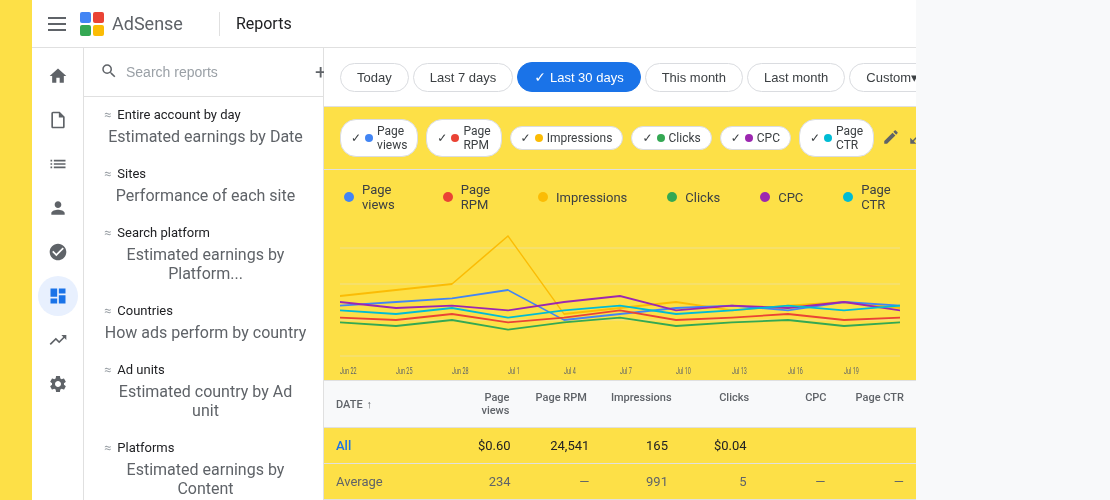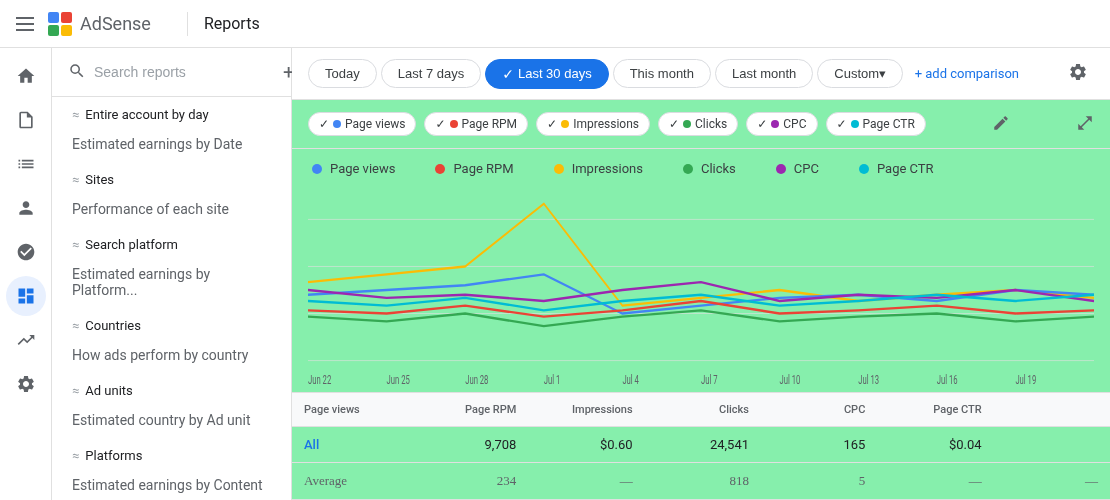--- a/index.html
+++ b/index.html
@@ -1,18 +1,18 @@
 <!DOCTYPE html>
 <html><head>
   <meta charset="utf-8">
   <style>
     * { box-sizing: border-box; margin: 0; padding: 0; }
     body { font-family: 'Google Sans', Roboto, Arial, sans-serif; font-size: 13px; color: #202124; background: #f8f9fa; }
     
-    .app-container { display: flex; flex-direction: column; height: 500px; width: 1110px; overflow: hidden; background: #86efac; }
+    .app-container { display: flex; flex-direction: column; height: 500px; width: 916px; overflow: hidden; background: #fde047; padding-left: 32px; }
     
     
     .top-bar { display: flex; align-items: center; height: 48px; padding: 0 16px; border-bottom: 1px solid #e0e0e0; background: #fff; flex-shrink: 0; }
     .menu-icon { margin-right: 12px; cursor: pointer; display: flex; flex-direction: column; gap: 4px; }
     .menu-icon span { display: block; width: 18px; height: 2px; background: #5f6368; }
     .logo { display: flex; align-items: center; gap: 6px; margin-right: 20px; }
     .logo-adsense { font-size: 18px; color: #5f6368; font-weight: 400; }
     .logo-divider { width: 1px; height: 24px; background: #e0e0e0; margin: 0 16px; }
     .top-title { font-size: 16px; color: #202124; font-weight: 400; flex: 1; }
     
@@ -31,21 +31,21 @@
     .sidebar-search input { flex: 1; border: none; outline: none; font-size: 14px; color: #202124; background: transparent; }
     .sidebar-search input::placeholder { color: #9aa0a6; }
     .search-icon { color: #5f6368; }
     .add-icon { margin-left: auto; cursor: pointer; color: #5f6368; font-size: 20px; }
     .unsaved-report { background: #e8f0fe; display: flex; align-items: center; justify-content: space-between; padding: 10px 16px; }
     .unsaved-report-label { font-size: 13px; color: #1a73e8; font-weight: 500; }
     .close-btn { cursor: pointer; color: #5f6368; display: flex; }
     
     .report-item { padding: 10px 16px 10px 20px; cursor: pointer; position: relative; }
     .report-item-name { font-size: 13px; color: #202124; display: flex; align-items: center; gap: 6px; }
-    .report-item-desc { font-size: 14px; color: #5f6368; margin-top: 14px; }
+    .report-item-desc { font-size: 16px; color: #5f6368; margin-top: 5px; text-align: center; }
     
     
     .content { flex: 1; display: flex; flex-direction: column; overflow: hidden; }
     
     
     .date-filter-bar { display: flex; align-items: center; padding: 8px 16px; background: #fff; border-bottom: 1px solid #e0e0e0; gap: 4px; flex-shrink: 0; }
     .filter-btn { padding: 6px 16px; border: 1px solid #dadce0; border-radius: 20px; background: #fff; cursor: pointer; font-size: 13px; color: #3c4043; white-space: nowrap; }
     .filter-btn.active { background: #1a73e8; color: #fff; border-color: #1a73e8; display: flex; align-items: center; gap: 4px; }
     .filter-btn.active .check { font-size: 14px; }
     .filter-btn.dropdown { display: flex; align-items: flex-end; }
@@ -70,21 +70,21 @@
     .chart-wrapper svg { width: 100%; height: 100%; }
     
     
     .data-table { border-top: 1px solid #e0e0e0; flex-shrink: 0; }
     .table-header { display: grid; grid-template-columns: 120px 1fr 1fr 1fr 1fr 1fr 1fr; background: #f8f9fa; border-bottom: 1px solid #e0e0e0; }
     .th { padding: 10px 12px; font-size: 11px; color: #5f6368; font-weight: 500; text-align: right; }
     .th:first-child { text-align: left; display: flex; align-items: center; gap: 4px; }
     .table-row { display: grid; grid-template-columns: 120px 1fr 1fr 1fr 1fr 1fr 1fr; border-bottom: 1px solid #e0e0e0; }
     .td { padding: 10px 12px; font-size: 13px; color: #202124; text-align: right; }
     .td:first-child { text-align: left; color: #1a73e8; font-weight: 500; }
-    .table-row.average .td { color: #5f6368; font-family: Liberation Serif, serif; }
+    .table-row.average .td { color: #5f6368; }
     .table-row.average .td:first-child { color: #5f6368; font-weight: 400; }
   </style>
 </head>
 <body>
 
 <div class="app-container">
 
   <div class="top-bar">
     <div class="menu-icon">
       <span></span>
@@ -340,40 +340,43 @@
           <text x="410" y="125" font-size="8" fill="#5f6368">Jul 7</text>
           <text x="492" y="125" font-size="8" fill="#5f6368">Jul 10</text>
           <text x="574" y="125" font-size="8" fill="#5f6368">Jul 13</text>
           <text x="656" y="125" font-size="8" fill="#5f6368">Jul 16</text>
           <text x="738" y="125" font-size="8" fill="#5f6368">Jul 19</text>
         </svg>
       </div>
 
       <div class="data-table">
         <div class="table-header">
+          <div class="th">
+            <span>DATE</span>
+            <span style="font-size:11px;">↑</span>
+          </div>
           <div class="th">Page views</div>
           <div class="th">Page RPM</div>
           <div class="th">Impressions</div>
           <div class="th">Clicks</div>
           <div class="th">CPC</div>
           <div class="th">Page CTR</div>
         </div>
         <div class="table-row">
           <div class="td">All</div>
-          <div class="td">9,708</div>
           <div class="td">$0.60</div>
           <div class="td">24,541</div>
           <div class="td">165</div>
           <div class="td">$0.04</div>
         </div>
         <div class="table-row average">
           <div class="td">Average</div>
           <div class="td">234</div>
           <div class="td">—</div>
-          <div class="td">818</div>
+          <div class="td">991</div>
           <div class="td">5</div>
           <div class="td">—</div>
           <div class="td">—</div>
         </div>
       </div>
     </div>
   </div>
 </div>
 
 </body></html>

